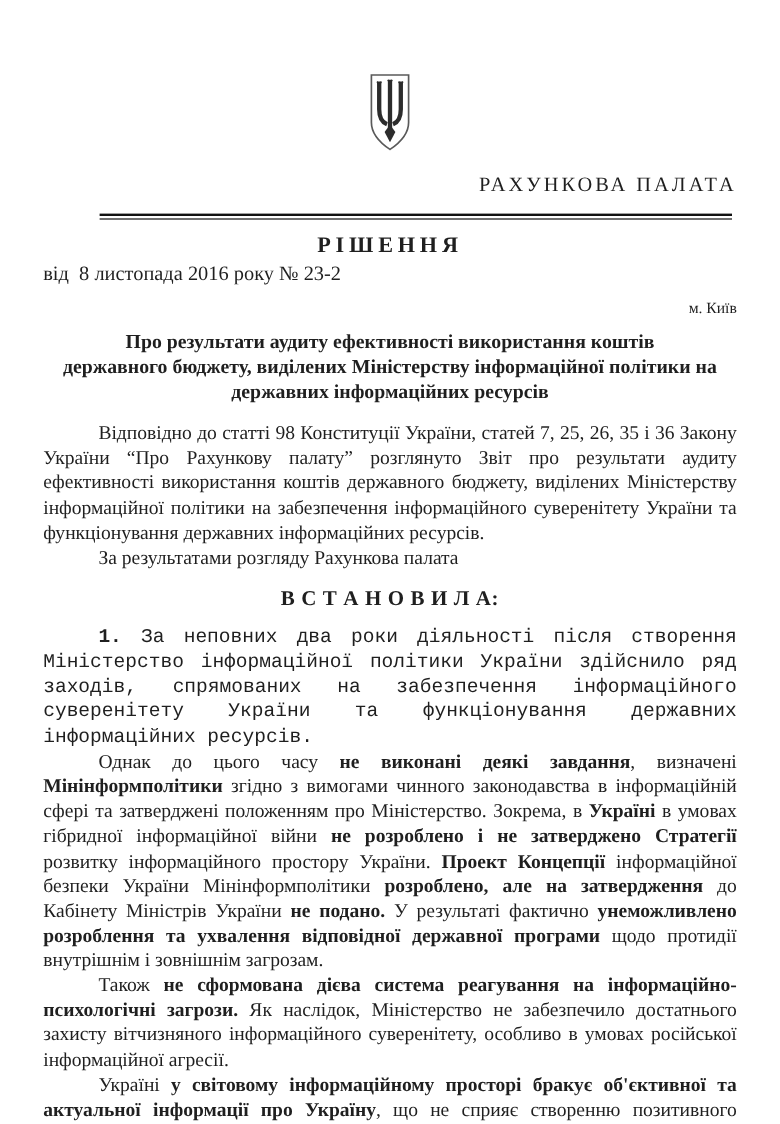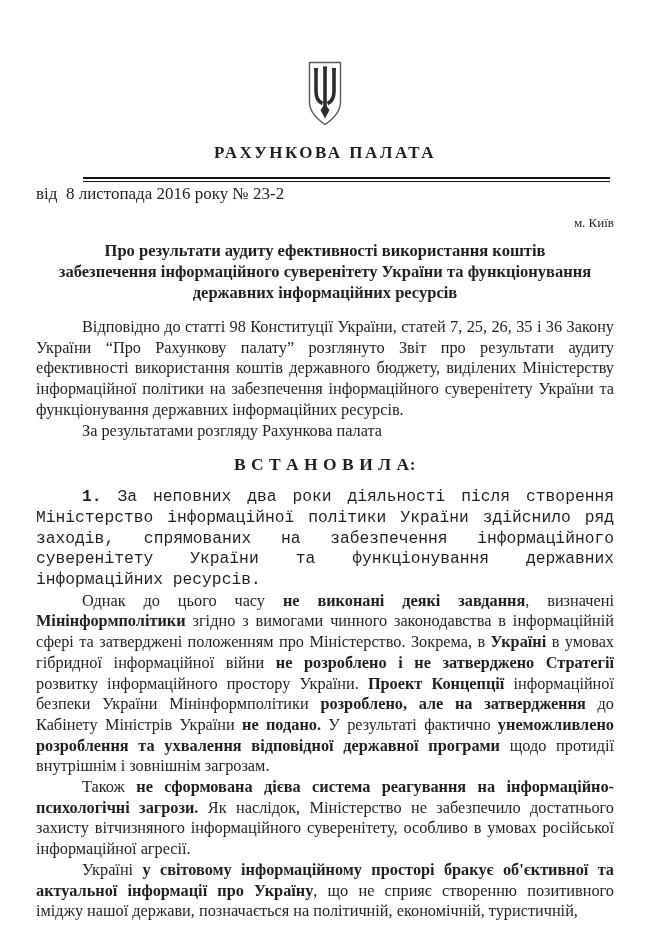--- a/index.html
+++ b/index.html
@@ -21,22 +21,22 @@
   }
   .emblem-wrap {
     margin-top: 60px;
     text-align: center;
   }
   .emblem-wrap svg {
     display: inline-block;
   }
   .org-name {
     margin-top: 11px;
-    text-align: center;
-    font-weight: bold;
+    text-align: right;
+    font-weight: normal;
     font-size: 17px;
     letter-spacing: 2.5px;
     white-space: nowrap;
   }
   .header-rule {
     margin: 14px 0 0 47px;
     width: 527px;
     height: 2px;
     border-top: 2.5px solid #121212;
     border-bottom: 1.5px solid #121212;
@@ -98,28 +98,29 @@
         <path d="M19 6.5 V47" fill="none" stroke="#2c2c2c" stroke-width="3.6"></path>
         <path d="M19 44 L14.5 50 L19 58.5 L23.5 50 Z" fill="#2c2c2c"></path>
         <path d="M8.2 8 l1.8 3 l1.8 -3 M26.2 8 l1.8 3 l1.8 -3 M17.2 6.5 l1.8 3 l1.8 -3" fill="none" stroke="#2c2c2c" stroke-width="1.2"></path>
       </svg>
     </div>
 
     <div class="org-name">РАХУНКОВА ПАЛАТА</div>
 
     <div class="header-rule"></div>
 
+    <div class="doc-type">РІШЕННЯ</div>
 
     <div class="date-line">від&nbsp; 8 листопада 2016 року № 23-2</div>
 
     <div class="place">м. Київ</div>
 
     <div class="subject">
         <div>Про результати аудиту ефективності використання коштів</div>
-        <div>забезпечення інформаційного суверенітету України та функціонування</div>
+        <div>державного бюджету, виділених Міністерству інформаційної політики на</div>
         <div>державних інформаційних ресурсів</div>
       </div>
 
     <p class="para mt-intro1"><span>Відповідно до статті 98 Конституції України, статей 7, 25, 26, 35 і 36 Закону України “Про Рахункову палату” розглянуто Звіт про результати аудиту ефективності використання коштів державного бюджету, виділених Міністерству інформаційної політики на забезпечення інформаційного суверенітету України та функціонування державних інформаційних ресурсів.</span></p>
 
     <p class="para mt-intro2"><span>За результатами розгляду Рахункова палата</span></p>
 
     <div class="resolved-heading">В С Т А Н О В И Л А:</div>
 
     <p class="para mt-body1"><b>1. </b><span>За неповних два роки діяльності після створення Міністерство інформаційної політики України здійснило ряд заходів, спрямованих на забезпечення інформаційного суверенітету України та функціонування державних інформаційних ресурсів.</span></p>

